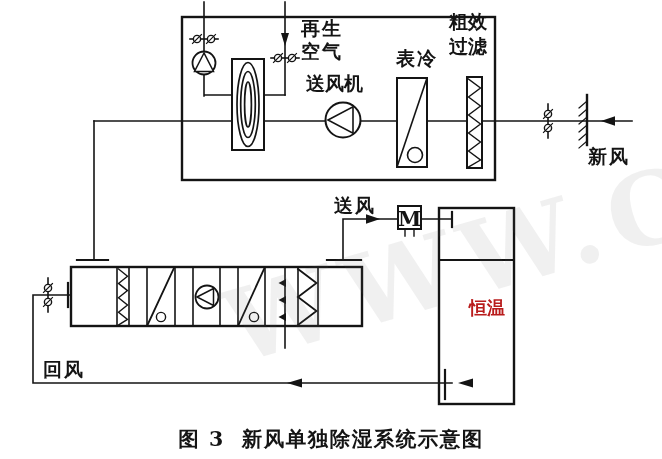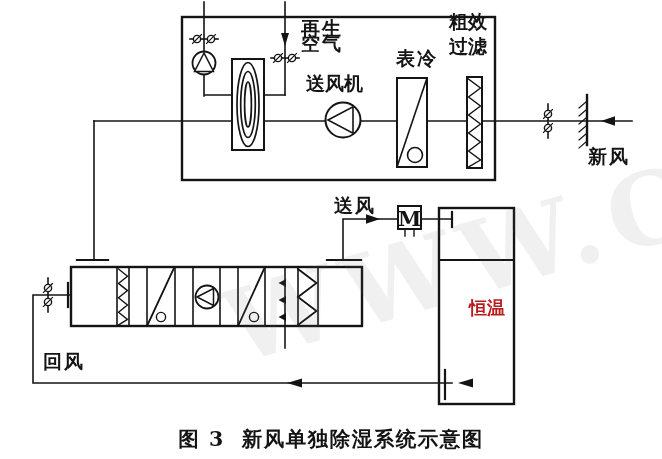--- a/index.html
+++ b/index.html
@@ -167,28 +167,28 @@
       <text x="409.5" y="226" text-anchor="middle" stroke="none" fill="#141414" font-size="21" font-weight="bold" font-family="DejaVu Serif, Liberation Serif, serif">M</text>
     </g>
 
     <g>
       <rect x="439" y="208" width="75" height="196" stroke-width="2.4"></rect>
       <path d="M439,260 H514" stroke-width="2"></path>
     </g>
   </svg>
 
   <div class="lbl" style="left:301px;top:18px;letter-spacing:2px">再生</div>
-  <div class="lbl" style="left:301px;top:33px;letter-spacing:2px">空气</div>
+  <div class="lbl" style="left:301px;top:41px;letter-spacing:2px">空气</div>
   <div class="lbl" style="left:306px;top:73px">送风机</div>
   <div class="lbl" style="left:396px;top:48px;letter-spacing:2px">表冷</div>
   <div class="lbl" style="left:449px;top:11px">粗效</div>
   <div class="lbl" style="left:449px;top:36px">过滤</div>
   <div class="lbl" style="left:588px;top:146px;letter-spacing:2px">新风</div>
   <div class="lbl" style="left:334px;top:195px;letter-spacing:2px">送风</div>
-  <div class="lbl" style="left:43px;top:351px;letter-spacing:2px">回风</div>
+  <div class="lbl" style="left:43px;top:359px;letter-spacing:2px">回风</div>
 
   <div class="room-text">
     <div>恒温</div>
   </div>
 
   <div class="watermark">WWW.C</div>
 
   <div class="caption">
     <span>图 3</span>
     <span>新风单独除湿系统示意图</span>

